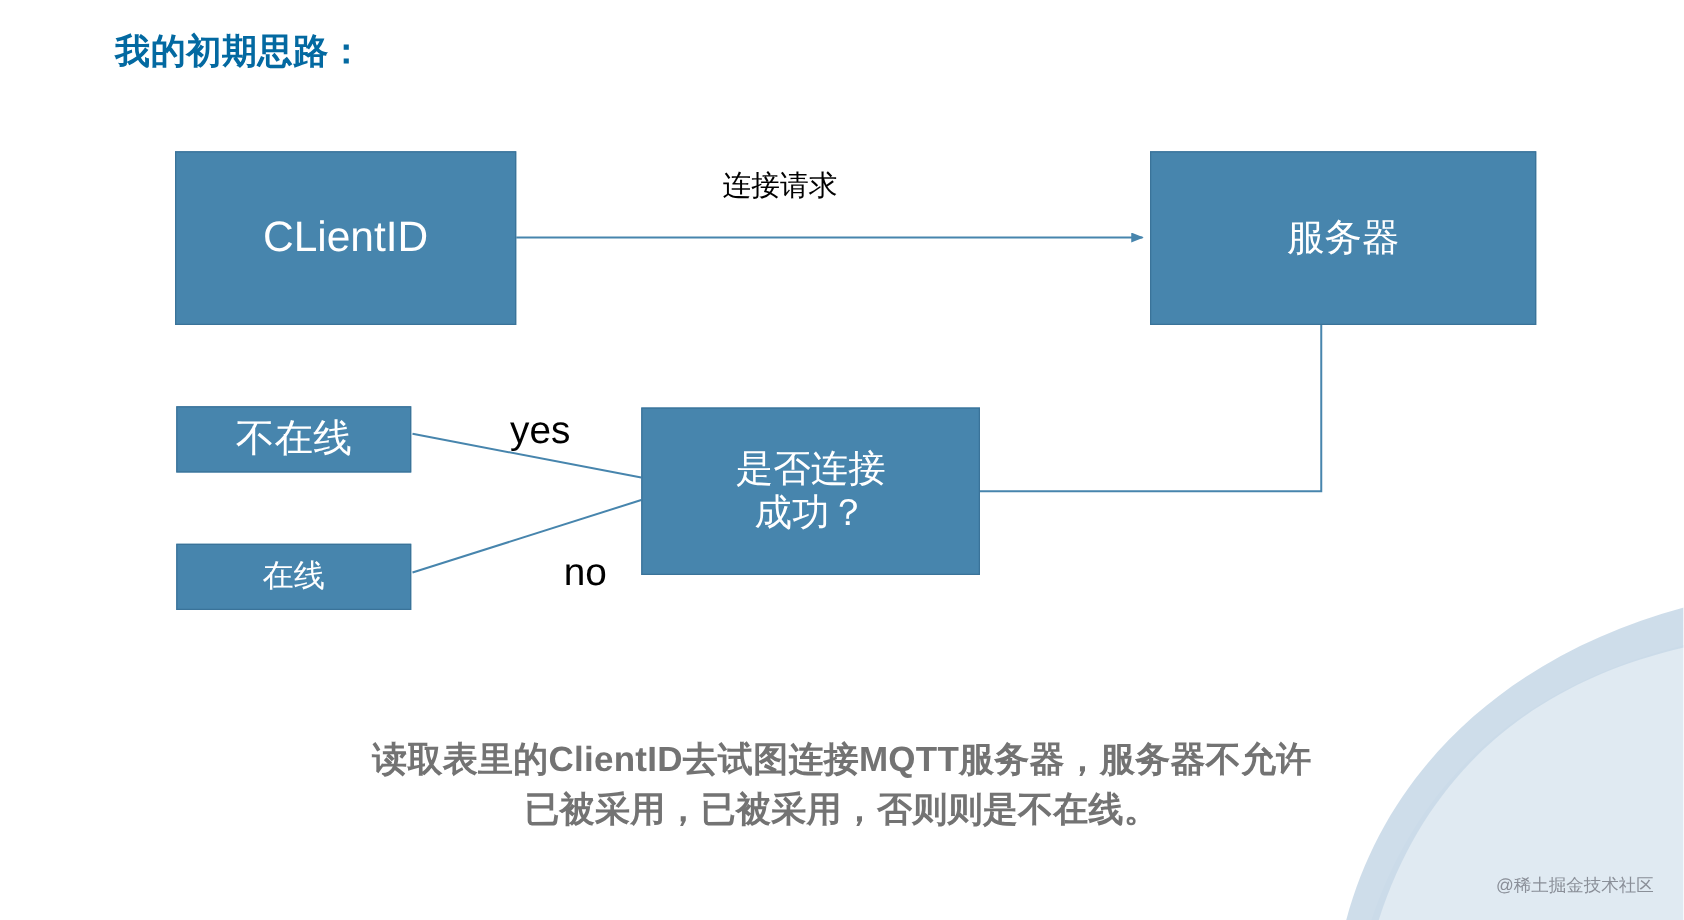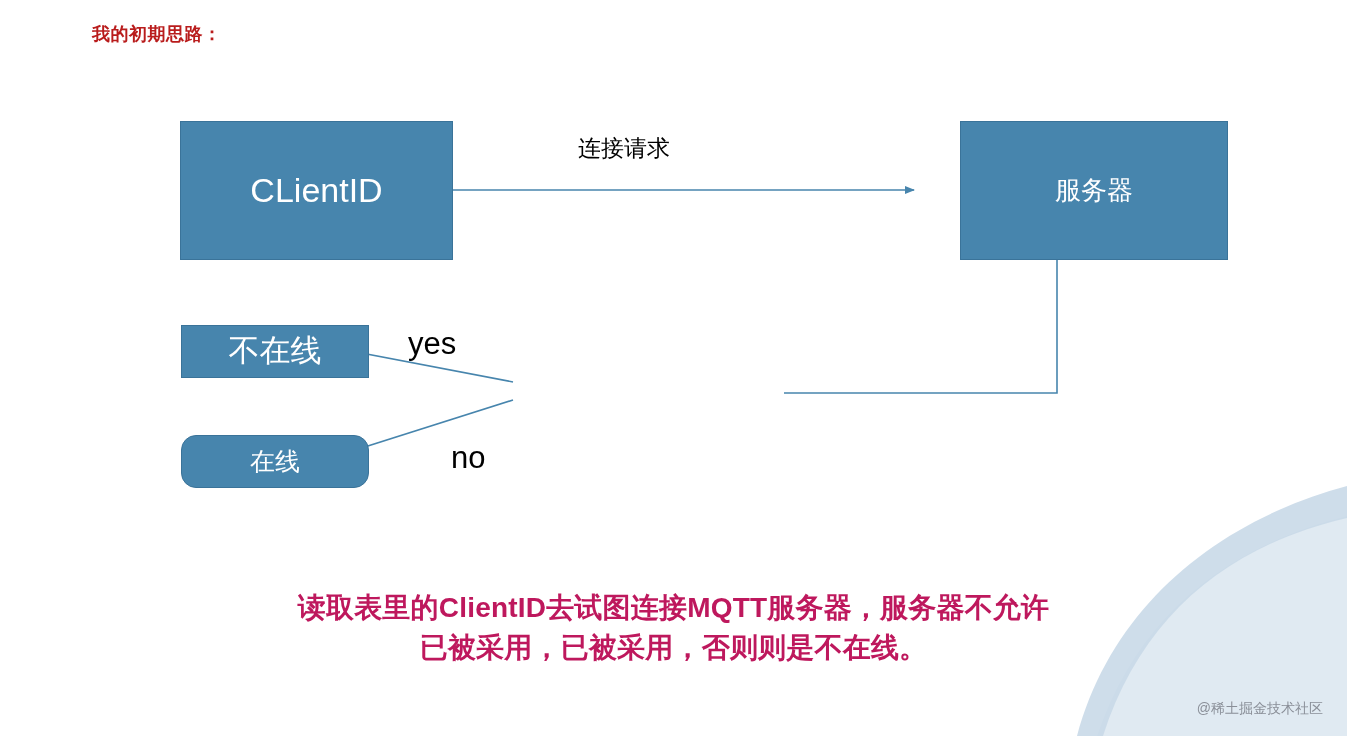--- a/index.html
+++ b/index.html
@@ -21,51 +21,50 @@
     right: 0;
     bottom: 0;
     width: 420px;
     height: 260px;
     pointer-events: none;
   }
   .title {
     position: absolute;
     left: 92px;
     top: 22px;
-    font-size: 18px;
+    font-size: 28px;
     font-weight: bold;
-    color: #b91c1c;
+    color: #0369a1;
     letter-spacing: 0.5px;
   }
   .node {
     position: absolute;
     background: #4785AD;
     border: 1px solid #3a7399;
     box-sizing: border-box;
     display: flex;
     align-items: center;
     justify-content: center;
     color: #ffffff;
     text-align: center;
     line-height: 1.18;
-    margin-left: 40px;
   }
   #node-clientid {
     left: 140px;
     top: 121px;
     width: 273px;
     height: 139px;
     font-size: 34px;
   }
   #node-server {
     left: 920px;
     top: 121px;
-    width: 268px;
+    width: 309px;
     height: 139px;
-    font-size: 26px;
+    font-size: 30px;
   }
   #node-decision {
     left: 513px;
     top: 326px;
     width: 271px;
     height: 134px;
     font-size: 30px;
   }
   #node-offline {
     left: 141px;
@@ -73,21 +72,20 @@
     width: 188px;
     height: 53px;
     font-size: 31px;
   }
   #node-online {
     left: 141px;
     top: 435px;
     width: 188px;
     height: 53px;
     font-size: 25px;
-    border-radius: 15px;
   }
   .edge-label {
     position: absolute;
     color: #000000;
     font-size: 27px;
     white-space: nowrap;
   }
   #label-connect-request {
     left: 578px;
     top: 133px;
@@ -113,21 +111,21 @@
     pointer-events: none;
   }
   .caption {
     position: absolute;
     left: 0;
     right: 0;
     top: 588px;
     text-align: center;
     font-size: 28px;
     font-weight: bold;
-    color: #be185d;
+    color: #737373;
     line-height: 1.42;
     letter-spacing: 0.2px;
   }
   .watermark {
     position: absolute;
     right: 24px;
     bottom: 18px;
     font-size: 14px;
     color: #8a8f98;
   }
@@ -161,20 +159,26 @@
   </svg>
 
   <div class="node" id="node-clientid">
     <span>CLientID</span>
   </div>
 
   <div class="node" id="node-server">
     <span>服务器</span>
   </div>
 
+  <div class="node" id="node-decision">
+    <span>
+      <span>是否连接</span><br>
+      <span>成功？</span>
+    </span>
+  </div>
 
   <div class="node" id="node-offline">
     <span>不在线</span>
   </div>
 
   <div class="node" id="node-online">
     <span>在线</span>
   </div>
 
   <div class="edge-label" id="label-connect-request">连接请求</div>

